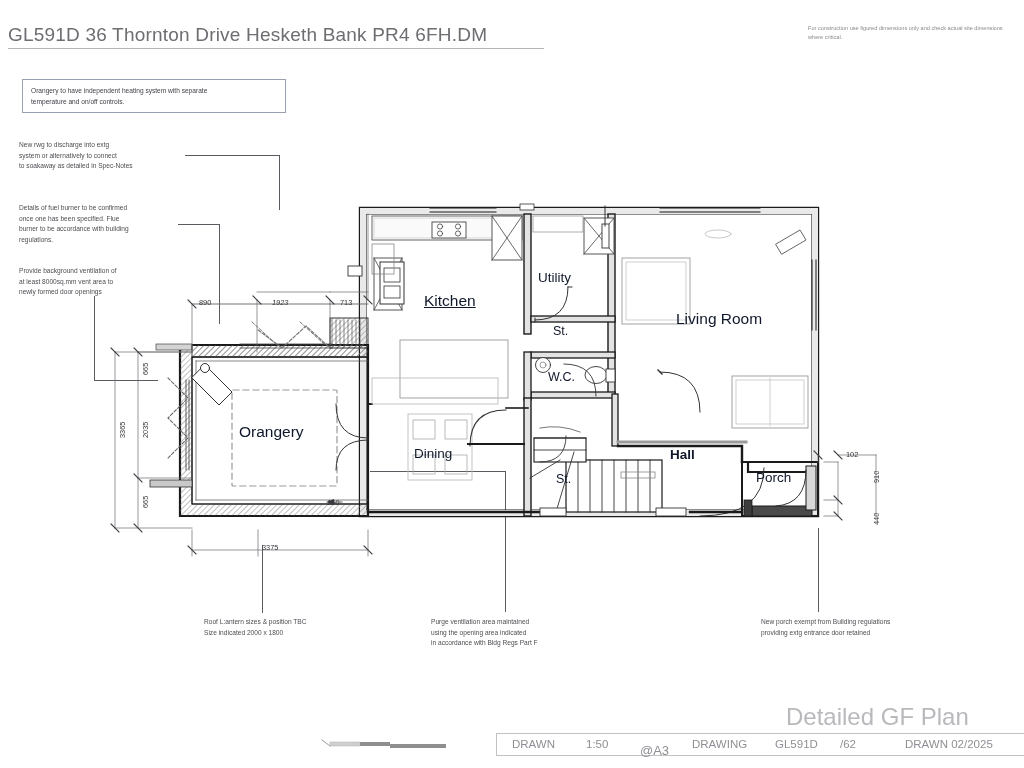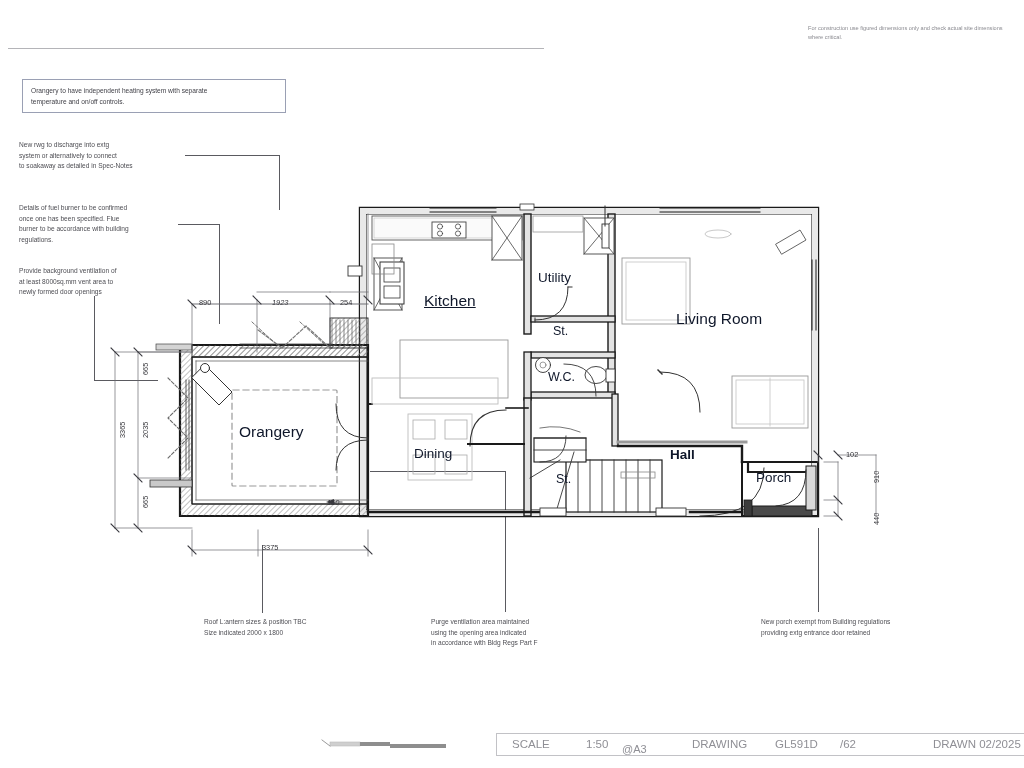--- a/index.html
+++ b/index.html
@@ -40,31 +40,32 @@
   .dim.vert{transform-origin:left top;transform:rotate(-90deg);}
 
   
   #gf-title{position:absolute;left:786px;top:703px;font-size:24px;color:#b9b9bd;white-space:nowrap;}
   #tb-rule-top{position:absolute;left:496px;top:733px;width:528px;height:1px;background:#c2c2c6;}
   #tb-rule-bot{position:absolute;left:496px;top:755px;width:528px;height:1px;background:#c2c2c6;}
   #tb-rule-left{position:absolute;left:496px;top:733px;width:1px;height:23px;background:#c2c2c6;}
   .tb{position:absolute;top:738px;font-size:11.5px;color:#8f8f95;white-space:nowrap;}
   #tb-scale-label{left:512px;}
   #tb-scale-value{left:570px;margin-left:16px;}
-  #tb-scale-at{left:622px;font-size:11px;top:743px;}
+  #tb-scale-at{left:640px;font-size:13px;top:743px;}
   #tb-drawing-label{left:692px;text-align:center;}
   #tb-drawing-value{left:775px;}
   #tb-drawing-sheet{left:840px;}
-  #tb-drawn{left:933px;}
+  #tb-drawn{left:905px;}
 </style>
 </head>
 <body>
 
 <div class="sheet">
 
+  <div id="title-main">GL591D 36 Thornton Drive Hesketh Bank PR4 6FH.DM</div>
   <div id="title-underline"></div>
   <div id="disclaimer">For construction use figured dimensions only and check actual site dimensions where critical.</div>
 
   <div id="note-orangery-box"></div>
   <div id="note-orangery-text">Orangery to have independent heating system with separate
 temperature and on/off controls.</div>
 
   <div class="note" style="left:19px;top:140px;width:176px;">New rwg to discharge into extg
 system or alternatively to connect
 to soakaway as detailed in Spec-Notes</div>
@@ -353,39 +354,40 @@
   <div class="room sm" style="left:548px;top:370px;">W.C.</div>
   <div class="room big" style="left:676px;top:310px;">Living Room</div>
   <div class="room mid" style="left:670px;top:447px;font-weight:bold;">Hall</div>
   <div class="room mid" style="left:745px;top:470px;margin-left:11px;">Porch</div>
   <div class="room big" style="left:239px;top:423px;">Orangery</div>
   <div class="room mid" style="left:414px;top:446px;">Dining</div>
   <div class="room sm" style="left:556px;top:472px;">St.</div>
 
   <div class="dim" style="left:199px;top:298px;">890</div>
   <div class="dim" style="left:272px;top:298px;font-style:italic;">1923</div>
-  <div class="dim" style="left:340px;top:298px;">254</div>
+  <div class="dim" style="left:340px;top:298px;">713</div>
 
   <div class="dim vert" style="left:141px;top:375px;">665</div>
   <div class="dim vert" style="left:118px;top:438px;">3365</div>
   <div class="dim vert" style="left:141px;top:438px;">2035</div>
   <div class="dim vert" style="left:141px;top:508px;">665</div>
 
   <div class="dim" style="left:262px;top:543px;">3375</div>
   <div class="dim" style="left:327px;top:498px;font-style:italic;">150</div>
 
   <div class="dim" style="left:846px;top:450px;">102</div>
   <div class="dim vert" style="left:872px;top:483px;">910</div>
   <div class="dim vert" style="left:872px;top:525px;">440</div>
 
+  <div id="gf-title">Detailed GF Plan</div>
   <div id="tb-rule-top"></div>
   <div id="tb-rule-bot"></div>
   <div id="tb-rule-left"></div>
 
-  <div class="tb" id="tb-scale-label">SCALE</div>
+  <div class="tb" id="tb-scale-label">DRAWN</div>
   <div class="tb" id="tb-scale-value">1:50</div>
   <div class="tb" id="tb-scale-at">@A3</div>
   <div class="tb" id="tb-drawing-label">DRAWING</div>
   <div class="tb" id="tb-drawing-value">GL591D</div>
   <div class="tb" id="tb-drawing-sheet">/62</div>
   <div class="tb" id="tb-drawn">DRAWN 02/2025</div>
 
 </div>
 
 </body></html>

